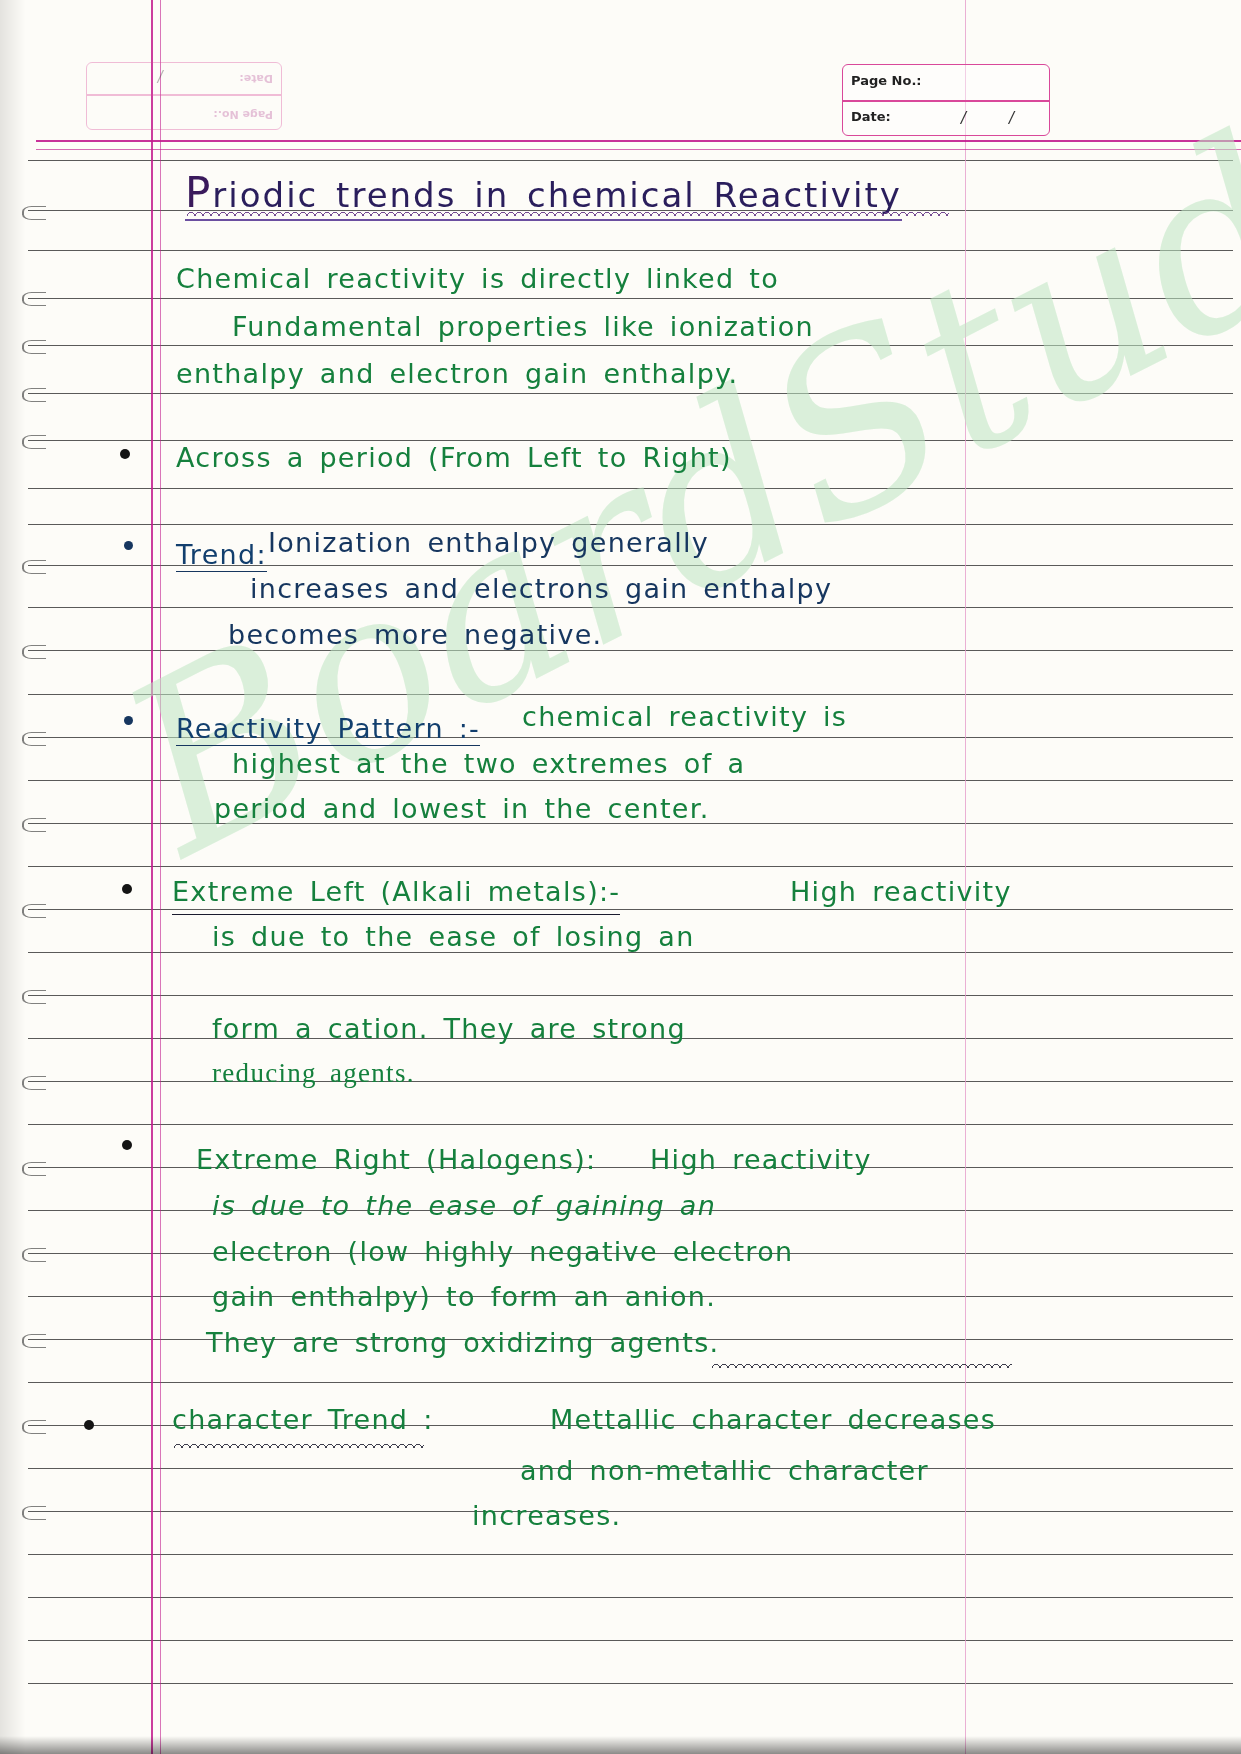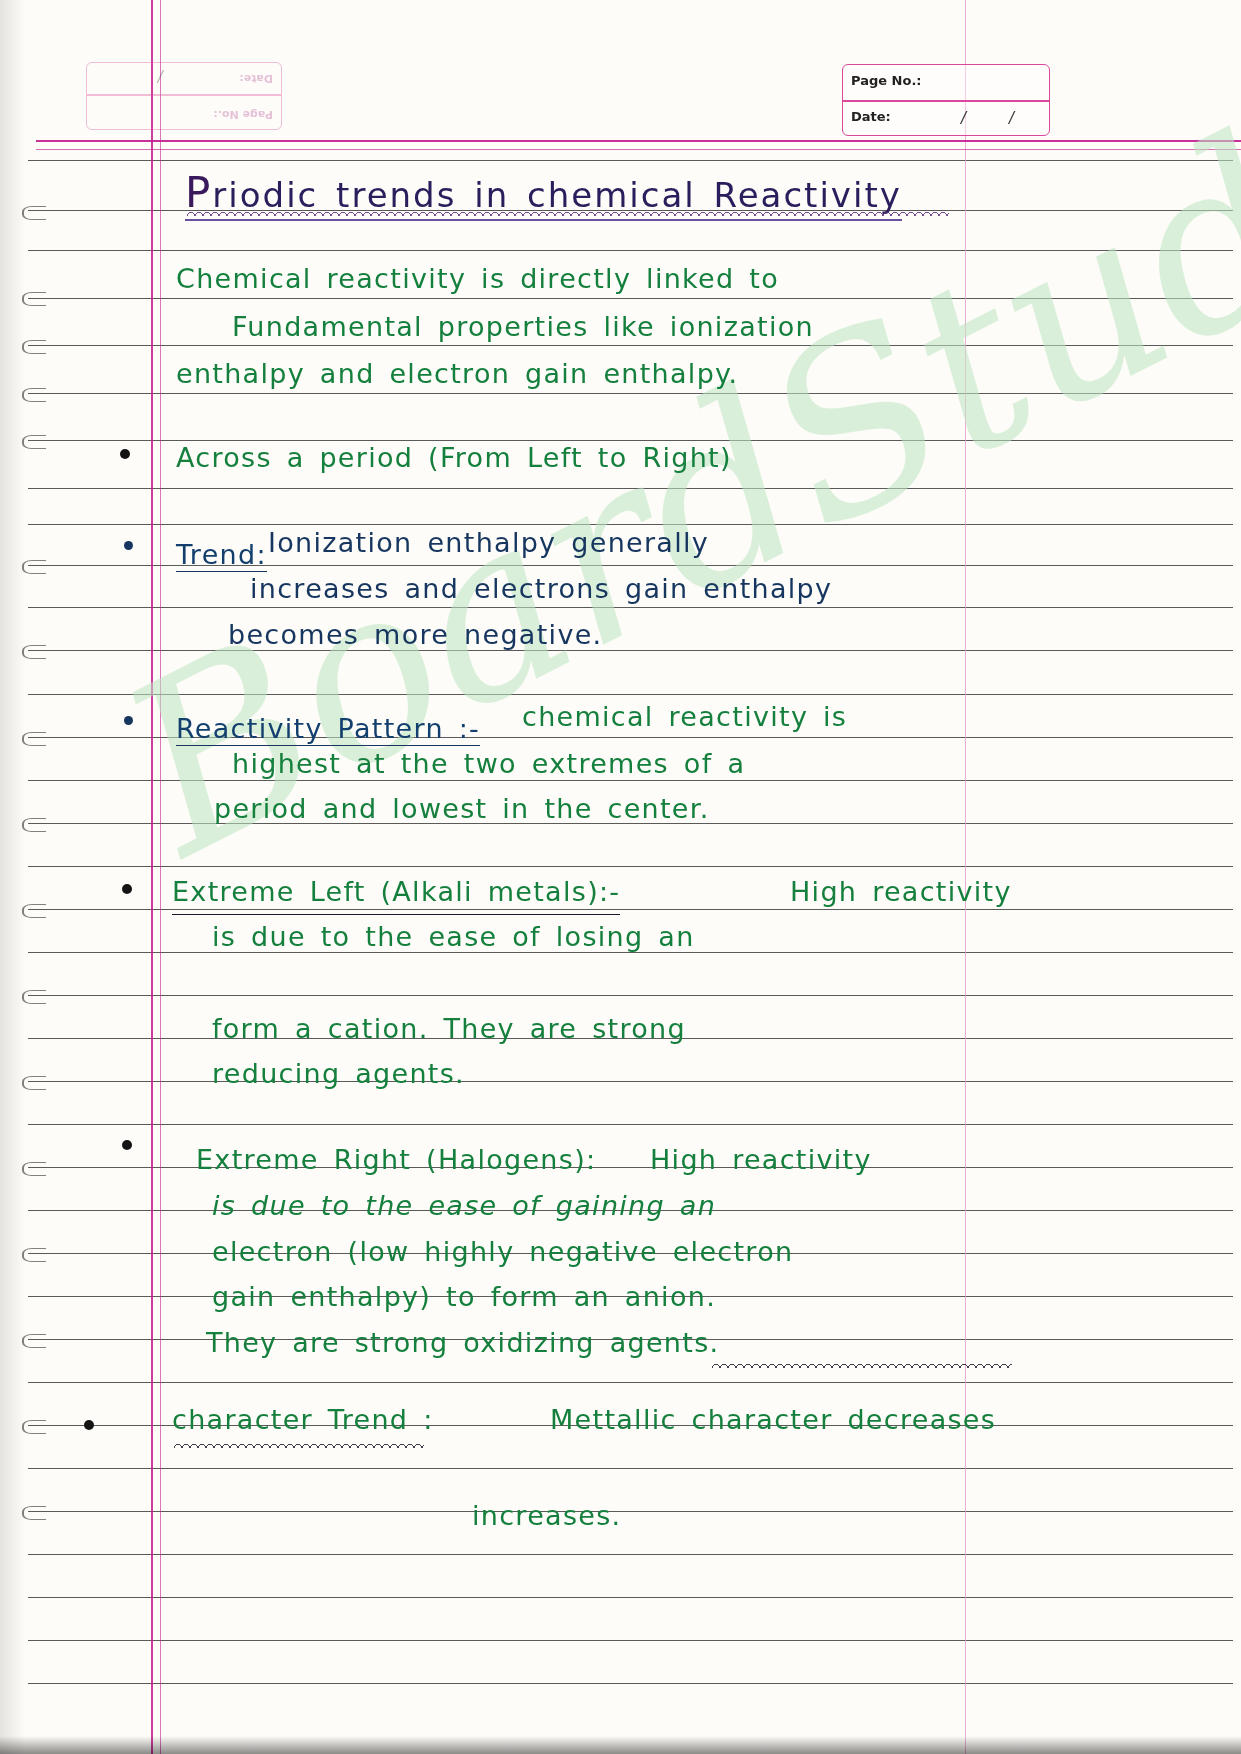--- a/index.html
+++ b/index.html
@@ -304,32 +304,33 @@
   <div class="hw body-line bluehead ul-blue" style="left:176px; top:701px;">Reactivity Pattern :-</div>
   <div class="hw body-line" style="left:522px; top:701px;">chemical reactivity is</div>
   <div class="hw body-line" style="left:232px; top:748px;">highest at the two extremes of a</div>
   <div class="hw body-line" style="left:214px; top:793px;">period and lowest in the center.</div>
 
   <div class="bullet" style="left:122px; top:884px;"></div>
   <div class="hw body-line ul" style="left:172px; top:876px;">Extreme Left (Alkali metals):-</div>
   <div class="hw body-line" style="left:790px; top:876px;">High reactivity</div>
   <div class="hw body-line" style="left:212px; top:921px;">is due to the ease of losing an</div>
   <div class="hw body-line" style="left:212px; top:1013px;">form a cation. They are strong</div>
-  <div class="hw body-line" style="left:212px; top:1058px;">reducing agents.</div>
+  <div class="hw body-line" style="left:212px; top:1058px;font-family:Liberation Serif, serif;">reducing agents.</div>
 
   <div class="bullet" style="left:122px; top:1140px;"></div>
   <div class="hw body-line" style="left:196px; top:1144px;">Extreme Right (Halogens):</div>
   <div class="hw body-line" style="left:650px; top:1144px;">High reactivity</div>
   <div class="hw body-line" style="left:212px; top:1190px;font-style:italic;">is due to the ease of gaining an</div>
   <div class="hw body-line" style="left:212px; top:1236px;">electron (low highly negative electron</div>
   <div class="hw body-line" style="left:212px; top:1281px;">gain enthalpy) to form an anion.</div>
   <div class="hw body-line" style="left:206px; top:1327px;">They are strong oxidizing agents.</div>
   <div class="squig" style="left:712px; top:1360px; width:300px;"></div>
 
   <div class="bullet" style="left:84px; top:1420px;"></div>
   <div class="hw body-line" style="left:172px; top:1404px;">character Trend :</div>
   <div class="hw body-line" style="left:533px; top:1404px;margin-left:17px;">Mettallic character decreases</div>
   <div class="squig" style="left:174px; top:1440px; width:250px;"></div>
+  <div class="hw body-line" style="left:520px; top:1455px;">and non-metallic character</div>
   <div class="hw body-line" style="left:472px; top:1500px;">increases.</div>
 
   <div class="left-shadow"></div>
   <div class="bottom-shadow"></div>
 </div>
 
 </body></html>

